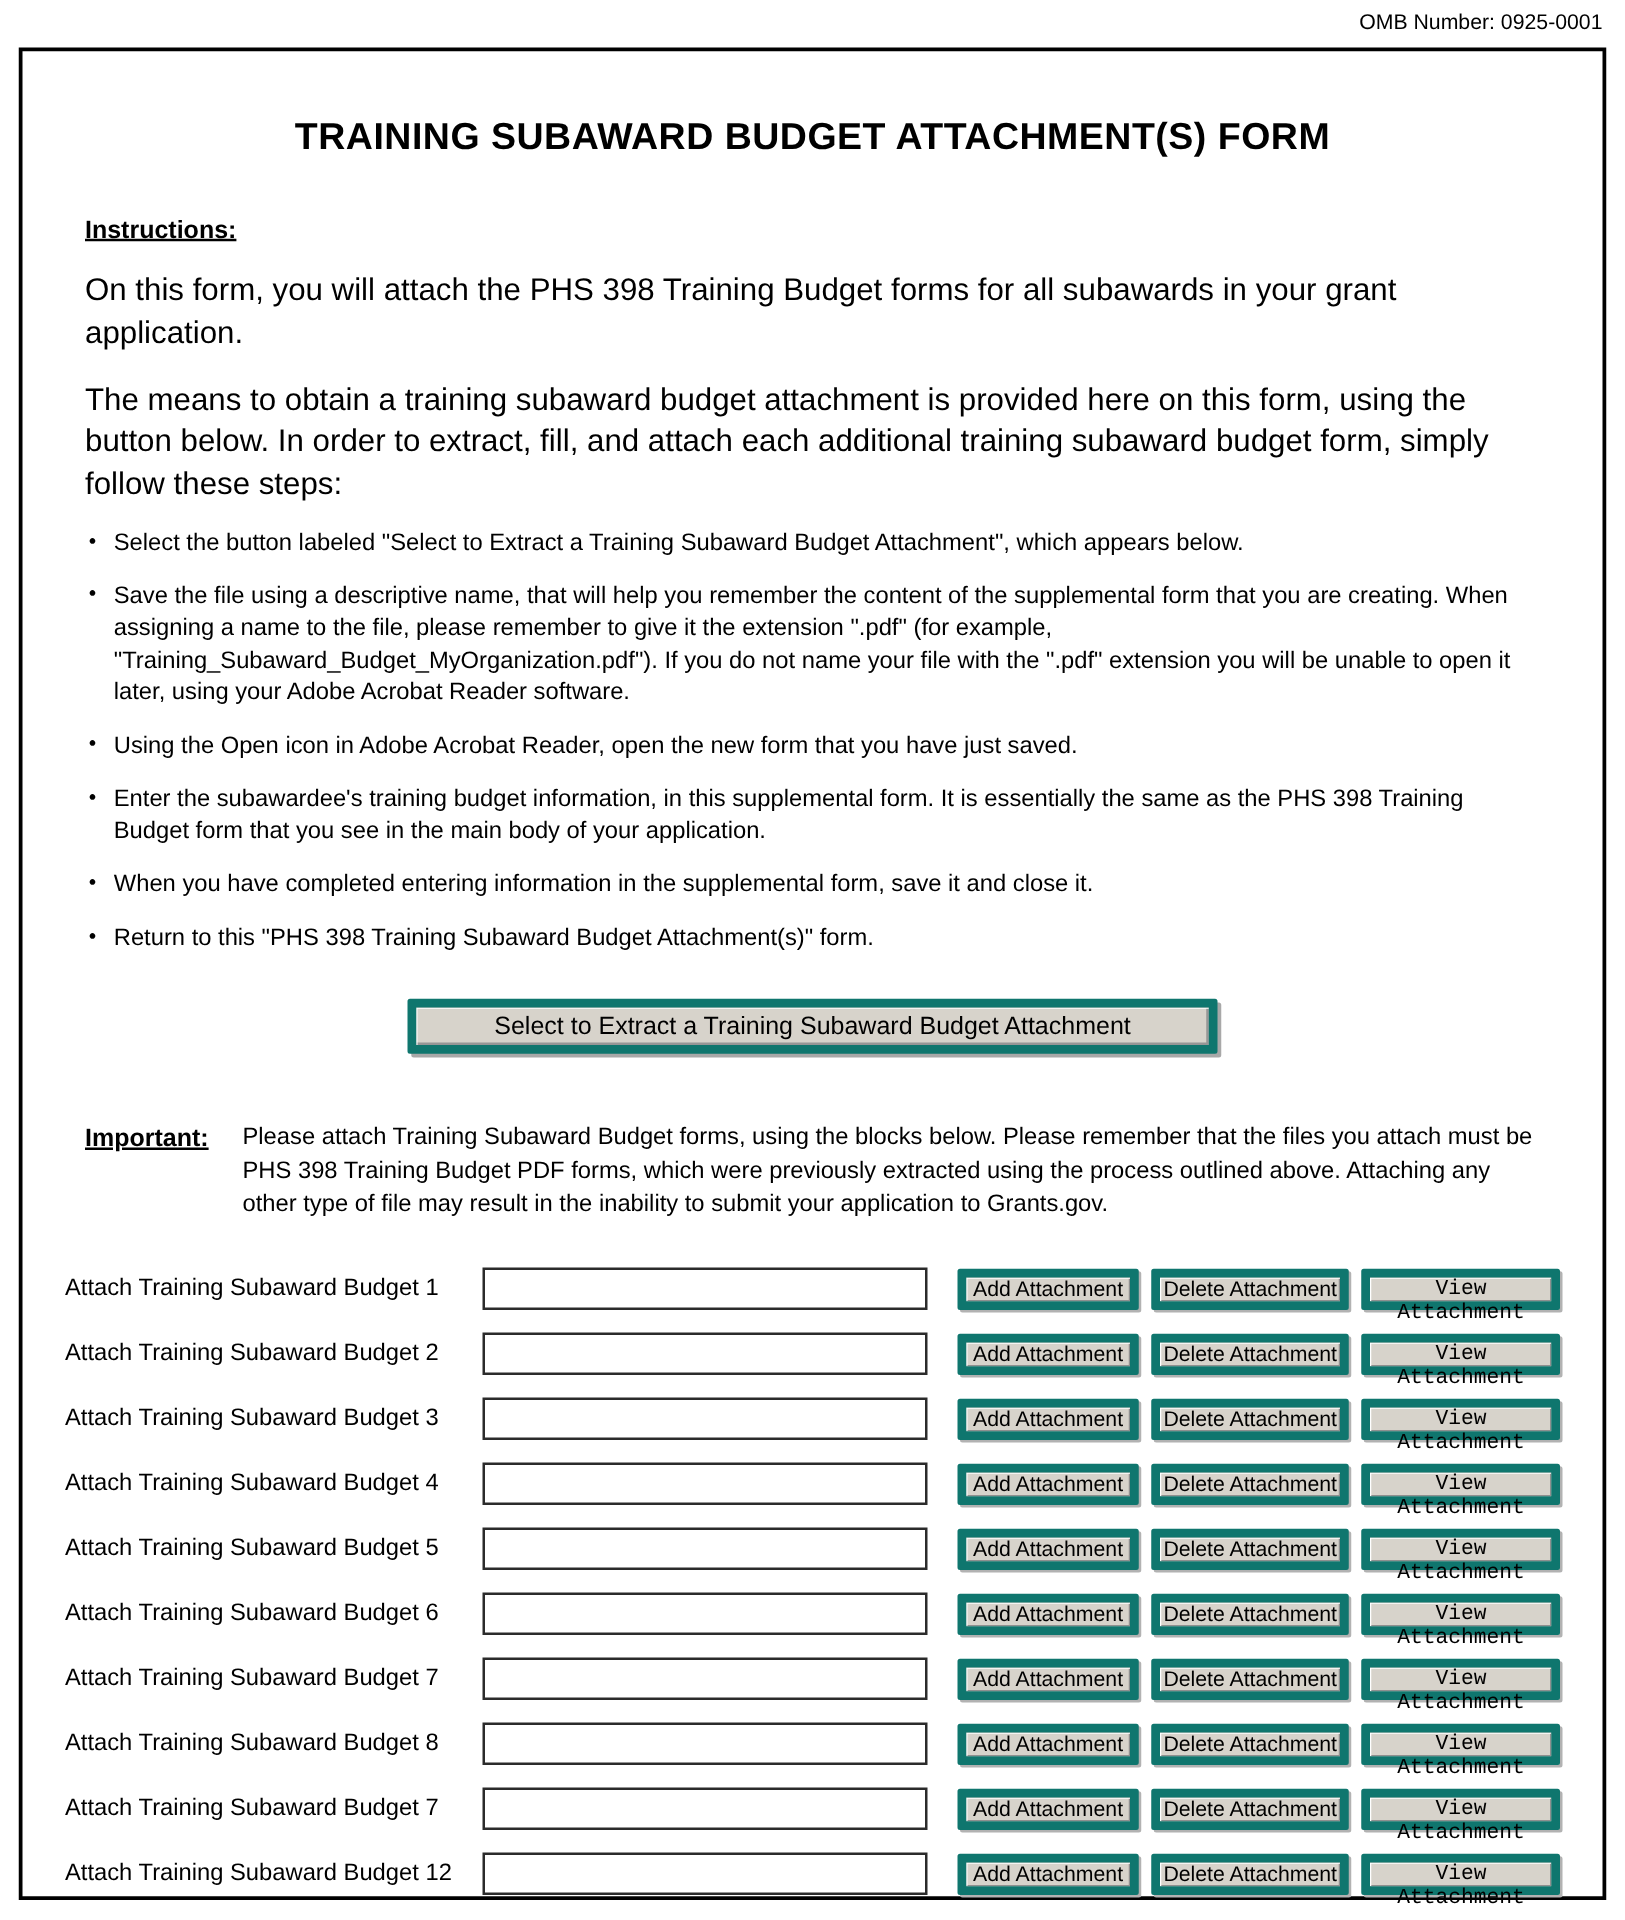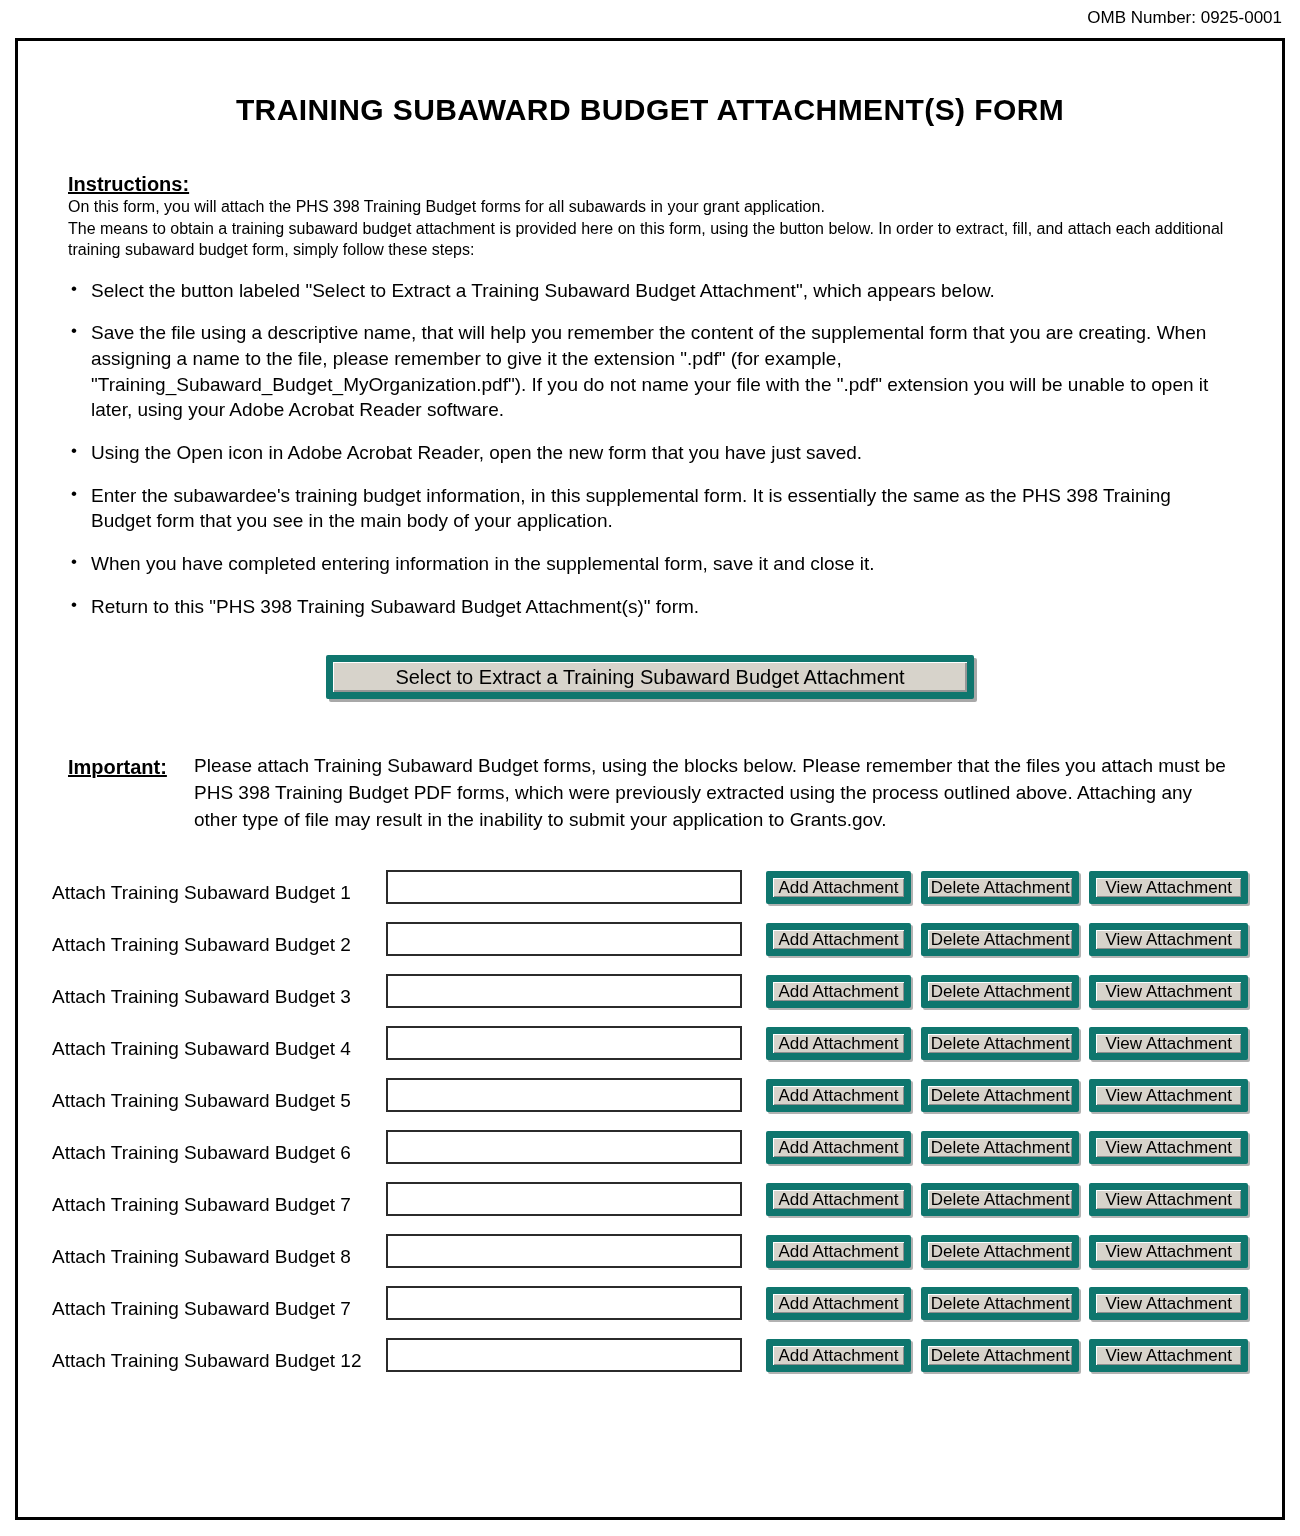--- a/index.html
+++ b/index.html
@@ -27,21 +27,21 @@
     font-size: 30px; font-weight: bold;
     letter-spacing: 0.4px;
     margin-top: 16px;
   }
   .instructions { margin: 46px 12px 0 16px; }
   .heading-underline {
     font-size: 20px; font-weight: bold;
     text-decoration: underline;
     display: inline-block;
   }
-  .para { font-size: 16px; line-height: 1.35; }
+  .para { font-size: 25px; line-height: 1.35; margin-top: 20px; }
   ul.bullets { list-style: none; margin-top: 4px; }
   ul.bullets li {
     position: relative;
     padding-left: 23px;
     margin-top: 17px;
     font-size: 19px; line-height: 1.35;
   }
   ul.bullets li::before {
     content: "\2022";
     position: absolute; left: 3px; top: 0;
@@ -65,37 +65,37 @@
   }
   .important-row {
     display: flex;
     margin: 54px 10px 0 16px;
     font-size: 19px; line-height: 1.42;
   }
   .important-heading-wrap { width: 126px; flex: none; }
   .important-text { flex: 1; }
   .rows { margin-top: 36px; }
   .attach-row {
-    display: flex; align-items: flex-end;
+    display: flex; align-items: center;
     height: 34px;
     margin-bottom: 18px;
   }
   .row-label { width: 334px; flex: none; font-size: 19px; }
   .row-input {
     width: 356px; height: 34px; flex: none;
     border: 2px solid #2b2b2b;
     background: #fff;
     font-size: 17px;
     padding: 0 6px;
     font-family: "Liberation Sans", sans-serif;
   }
   .btn.small { height: 33px; font-size: 17px; margin-left: 10px; }
   .btn.add-btn { width: 148px; margin-left: 24px; }
   .btn.delete-btn { width: 162px; }
-  .btn.view-btn { width: 162px; }
+  .btn.view-btn { width: 162px; font-family: Liberation Mono, monospace; }
   .btn.disabled { color: #000000; }
 </style>
 </head>
 <body>
 
 <div class="omb">OMB Number: 0925-0001</div>
 
 <div class="form-box">
 
   <div class="title">TRAINING SUBAWARD BUDGET ATTACHMENT(S) FORM</div>

